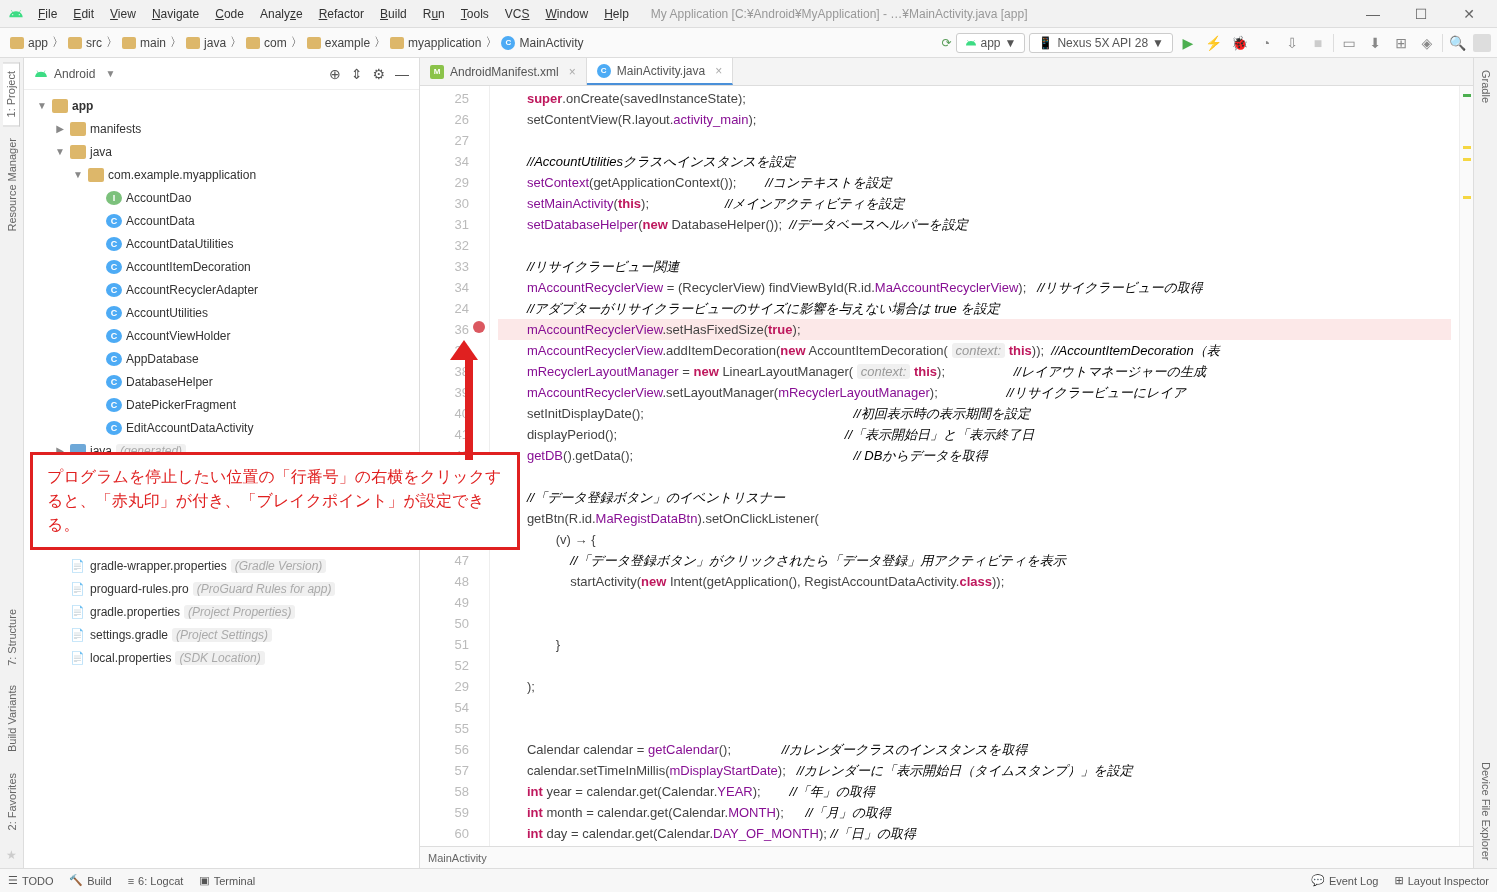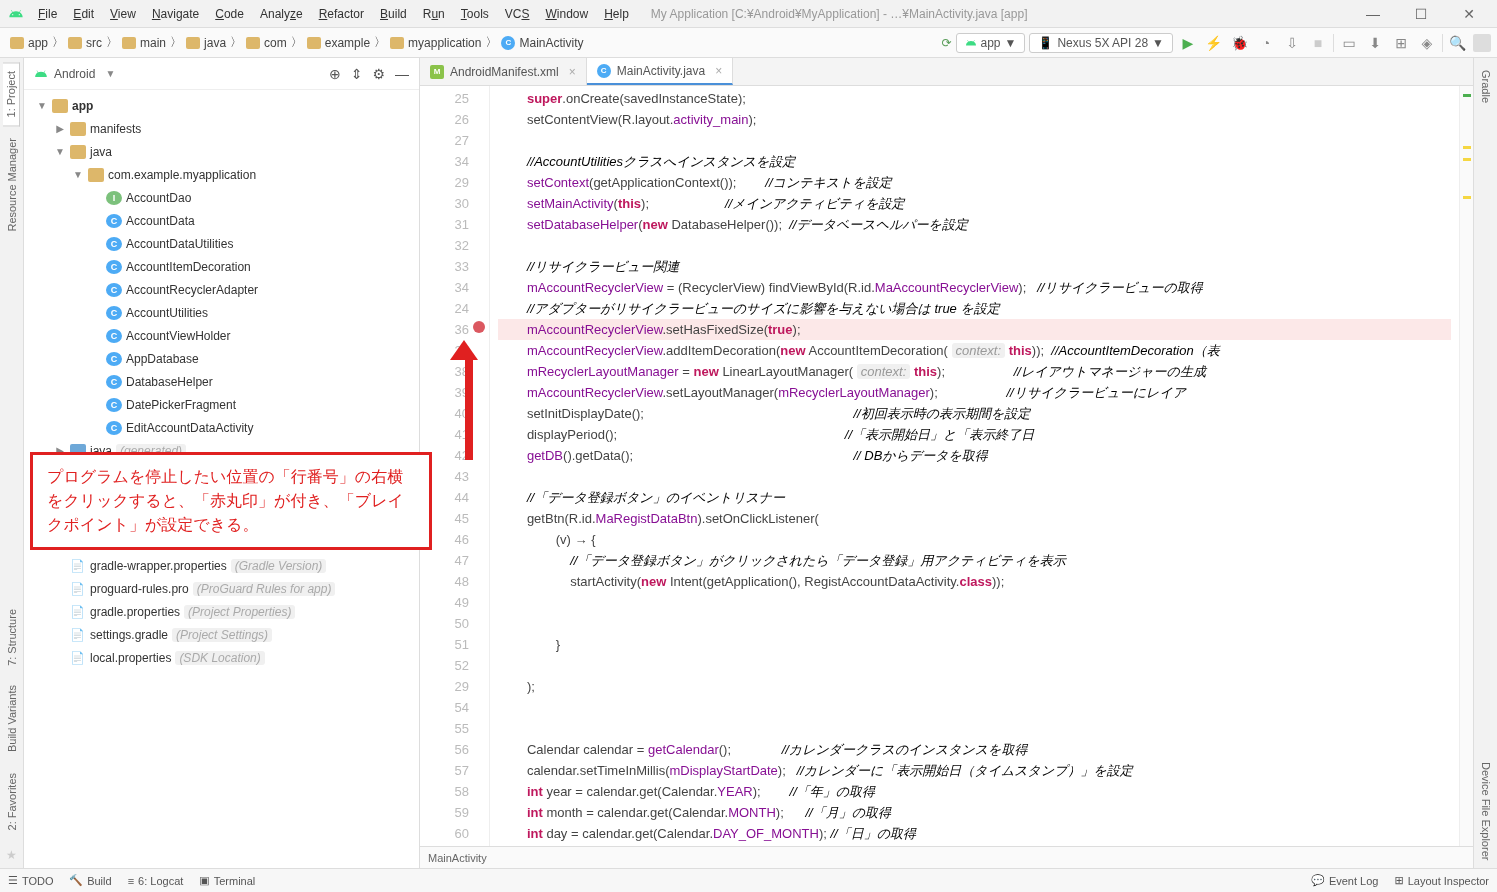--- a/index.html
+++ b/index.html
@@ -61,21 +61,21 @@
 .kw{color:#be185d;font-weight:bold}.cmt{color:#000000;font-style:italic}.fld{color:#871094}.hint{color:#999;background:#f0f0f0;padding:0 4px;border-radius:3px;font-style:italic}
 .statusbar { height:22px; border-top:1px solid #ddd; background:#fafafa; display:flex; align-items:center; padding:0 8px; font-size:11px; color:#666; }
 .statusbar span { }
 .bottombar { height:24px; border-top:1px solid #ddd; display:flex; align-items:center; padding:0 8px; gap:16px; font-size:11px; color:#555; background:#f7f7f7; }
 .bottombar .bi { display:flex; align-items:center; gap:4px; cursor:pointer; }
 .bottombar .spacer { flex:1; }
 .rightstrip { width:24px; background:#f2f2f2; border-left:1px solid #ddd; display:flex; flex-direction:column; align-items:center; }
 .rightstrip .tab { writing-mode:vertical-rl; padding:8px 2px; font-size:11px; color:#666; cursor:pointer; margin-top:4px; }
 .scrollmarks { width:14px; background:#fafafa; border-left:1px solid #eee; position:relative; }
 .scrollmarks .mk { position:absolute; width:8px; height:3px; left:3px; }
-.callout { position:absolute; left:30px; top:452px; width:402px; border:3px solid #e02020; background:#fff; padding:10px 14px; font-size:16px; color:#e02020; z-index:50; line-height:1.5; }
+.callout { position:absolute; left:30px; top:452px; width:490px; border:3px solid #e02020; background:#fff; padding:10px 14px; font-size:16px; color:#e02020; z-index:50; line-height:1.5; }
 .arrow-ann { position:absolute; left:460px; top:340px; z-index:51; }
 .arrow-ann .shaft { width:8px; height:100px; background:#e02020; margin:0 auto; }
 .arrow-ann .head { width:0;height:0;border-left:14px solid transparent;border-right:14px solid transparent;border-bottom:20px solid #e02020; margin-left:-10px; }
 svg.adr path{fill:#3ddc84}
 </style>
 </head>
 <body>
 
 <div class="titlebar">
   <svg class="logo adr" viewBox="0 0 24 24">

